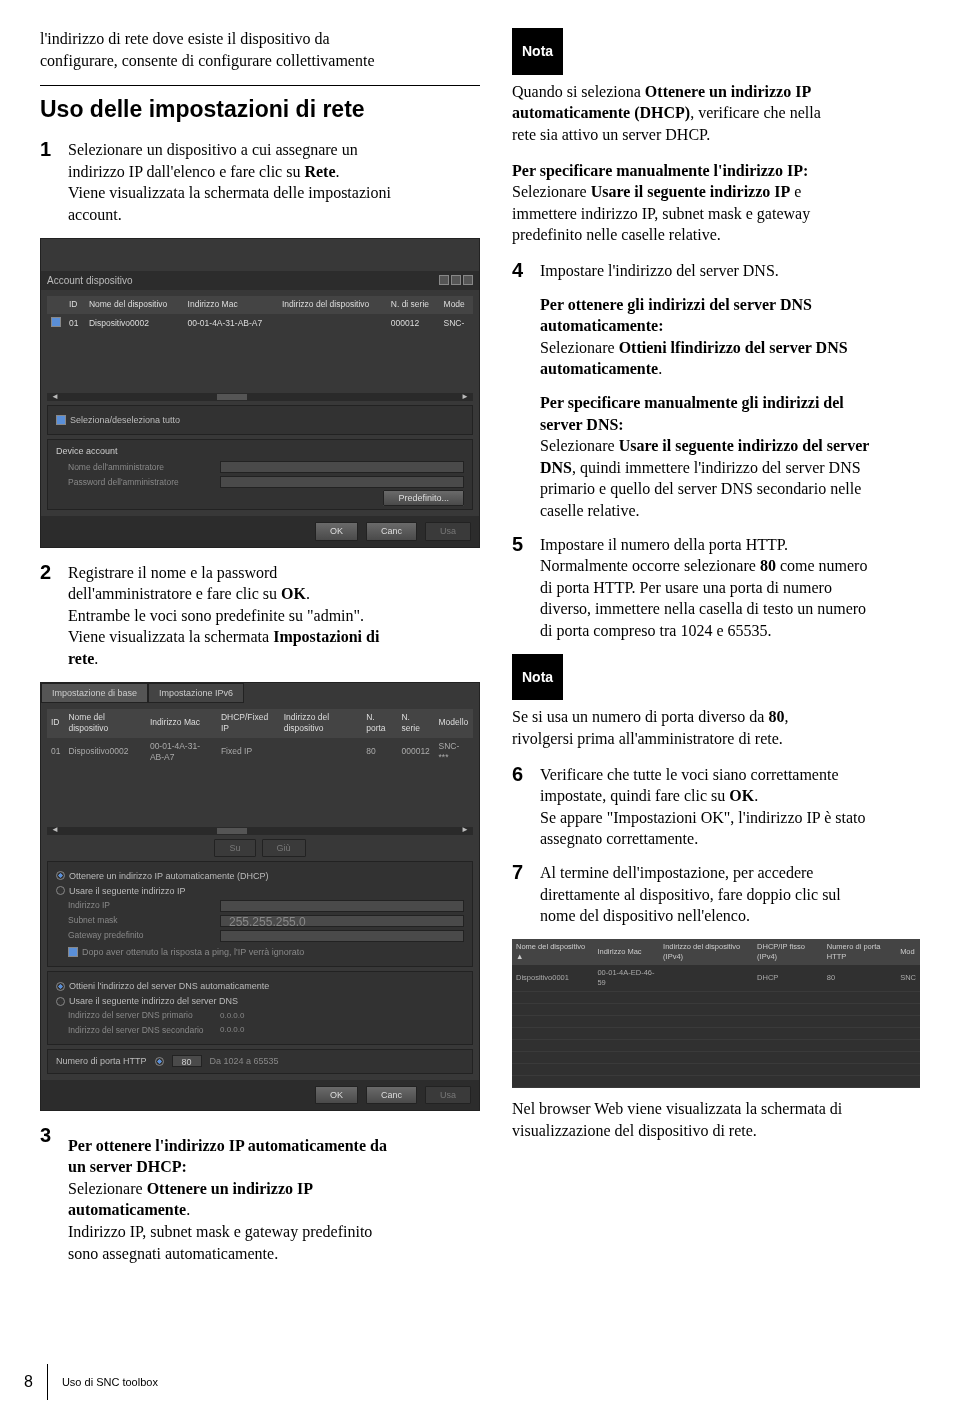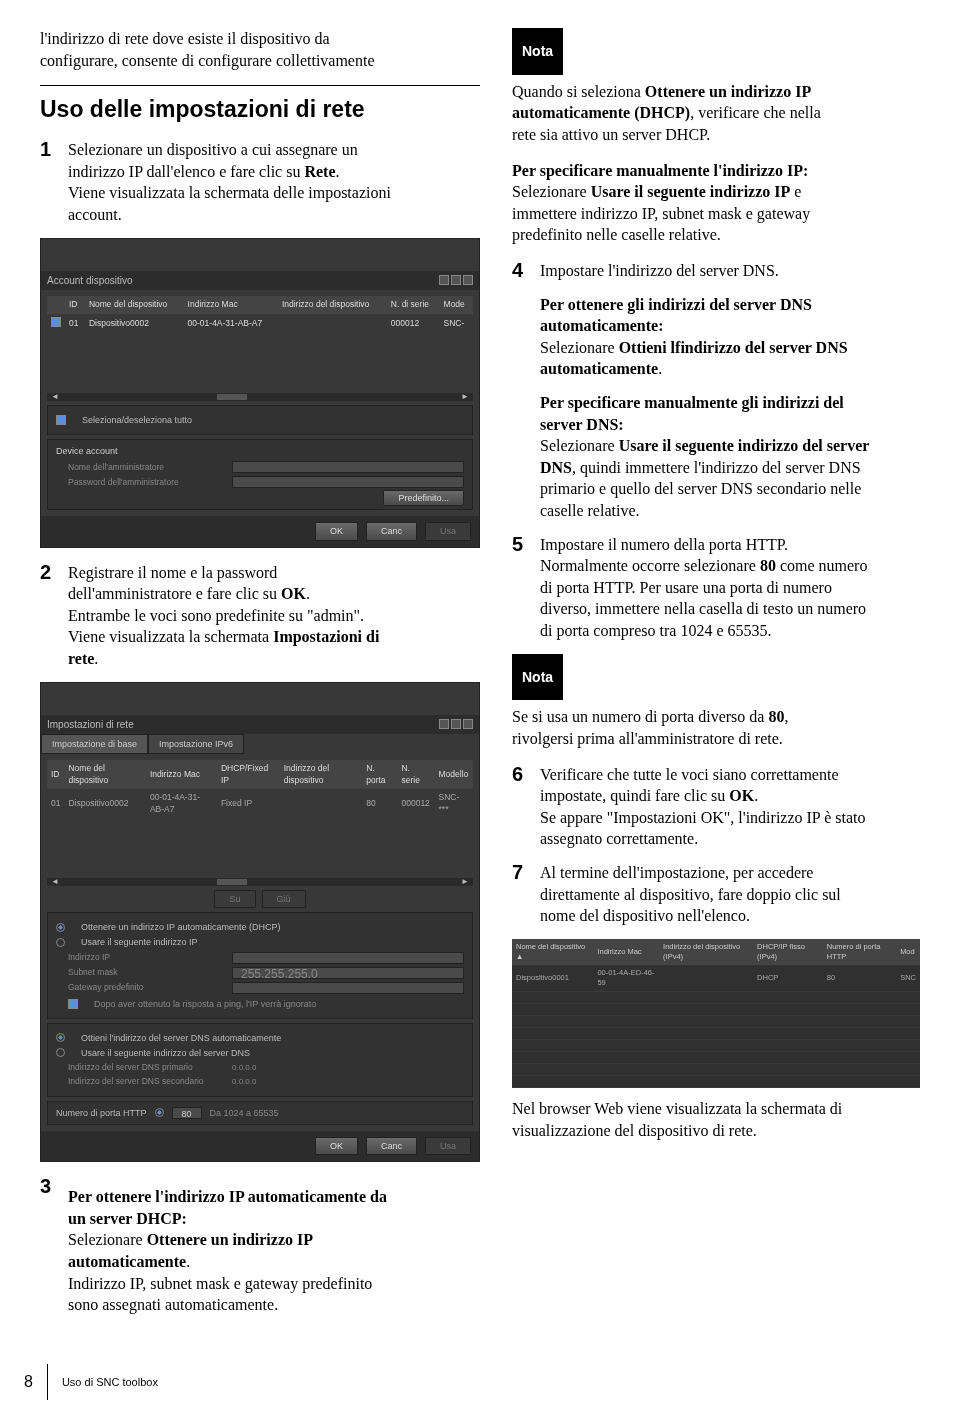--- a/index.html
+++ b/index.html
@@ -102,22 +102,22 @@
   }
   .ss-scroll::after {
     content: "";
     position: absolute;
     left: 40%;
     width: 30px;
     height: 6px;
     background: #555;
   }
   .ss-sub { background: #323232; padding: 5px 8px; margin-top: 4px; border: 1px solid #222; }
-  .ss-sub label { display: flex; align-items: center; gap: 16px; margin: 3px 0; color: #bbb; }
-  .ss-field { display: flex; align-items: flex-end; gap: 24px; margin: 3px 0 3px 12px; }
+  .ss-sub label { display: flex; align-items: center; gap: 4px; margin: 3px 0; color: #bbb; }
+  .ss-field { display: flex; align-items: center; gap: 12px; margin: 3px 0 3px 12px; }
   .ss-field .lab { width: 140px; color: #888; font-size: 8.5px; }
   .ss-input { background: #4a4a4a; height: 12px; flex: 1; border: 1px solid #222; }
   .ss-btnrow { display: flex; justify-content: flex-end; gap: 8px; padding: 6px 8px; background: #2c2c2c; }
   .ss-btn {
     background: linear-gradient(#6a6a6a,#4a4a4a);
     color: #ddd;
     border: 1px solid #222;
     padding: 2px 14px;
     font-size: 9px;
     border-radius: 1px;
@@ -250,28 +250,20 @@
       <div class="step-body">
         <p><span>Registrare il nome e la password</span><br>
         <span>dell'amministratore e fare clic su </span><span class="bold">OK</span><span>.</span><br>
         <span>Entrambe le voci sono predefinite su "admin".</span><br>
         <span>Viene visualizzata la schermata </span><span class="bold">Impostazioni di</span><br>
         <span class="bold">rete</span><span>.</span></p>
       </div>
     </div>
 
     <div class="ss">
-      <div class="ss-title">
-        <span>Impostazioni di rete</span>
-        <div class="ss-win-icons">
-            <span></span>
-            <span></span>
-            <span></span>
-          </div>
-      </div>
       <div class="ss-tabs">
         <div class="ss-tab active">Impostazione di base</div>
         <div class="ss-tab">Impostazione IPv6</div>
       </div>
       <div class="ss-body">
         <table class="ss-table">
           <tbody>
               <tr class="header-row">
             <th>ID</th>
                 <th>Nome del dispositivo</th>

